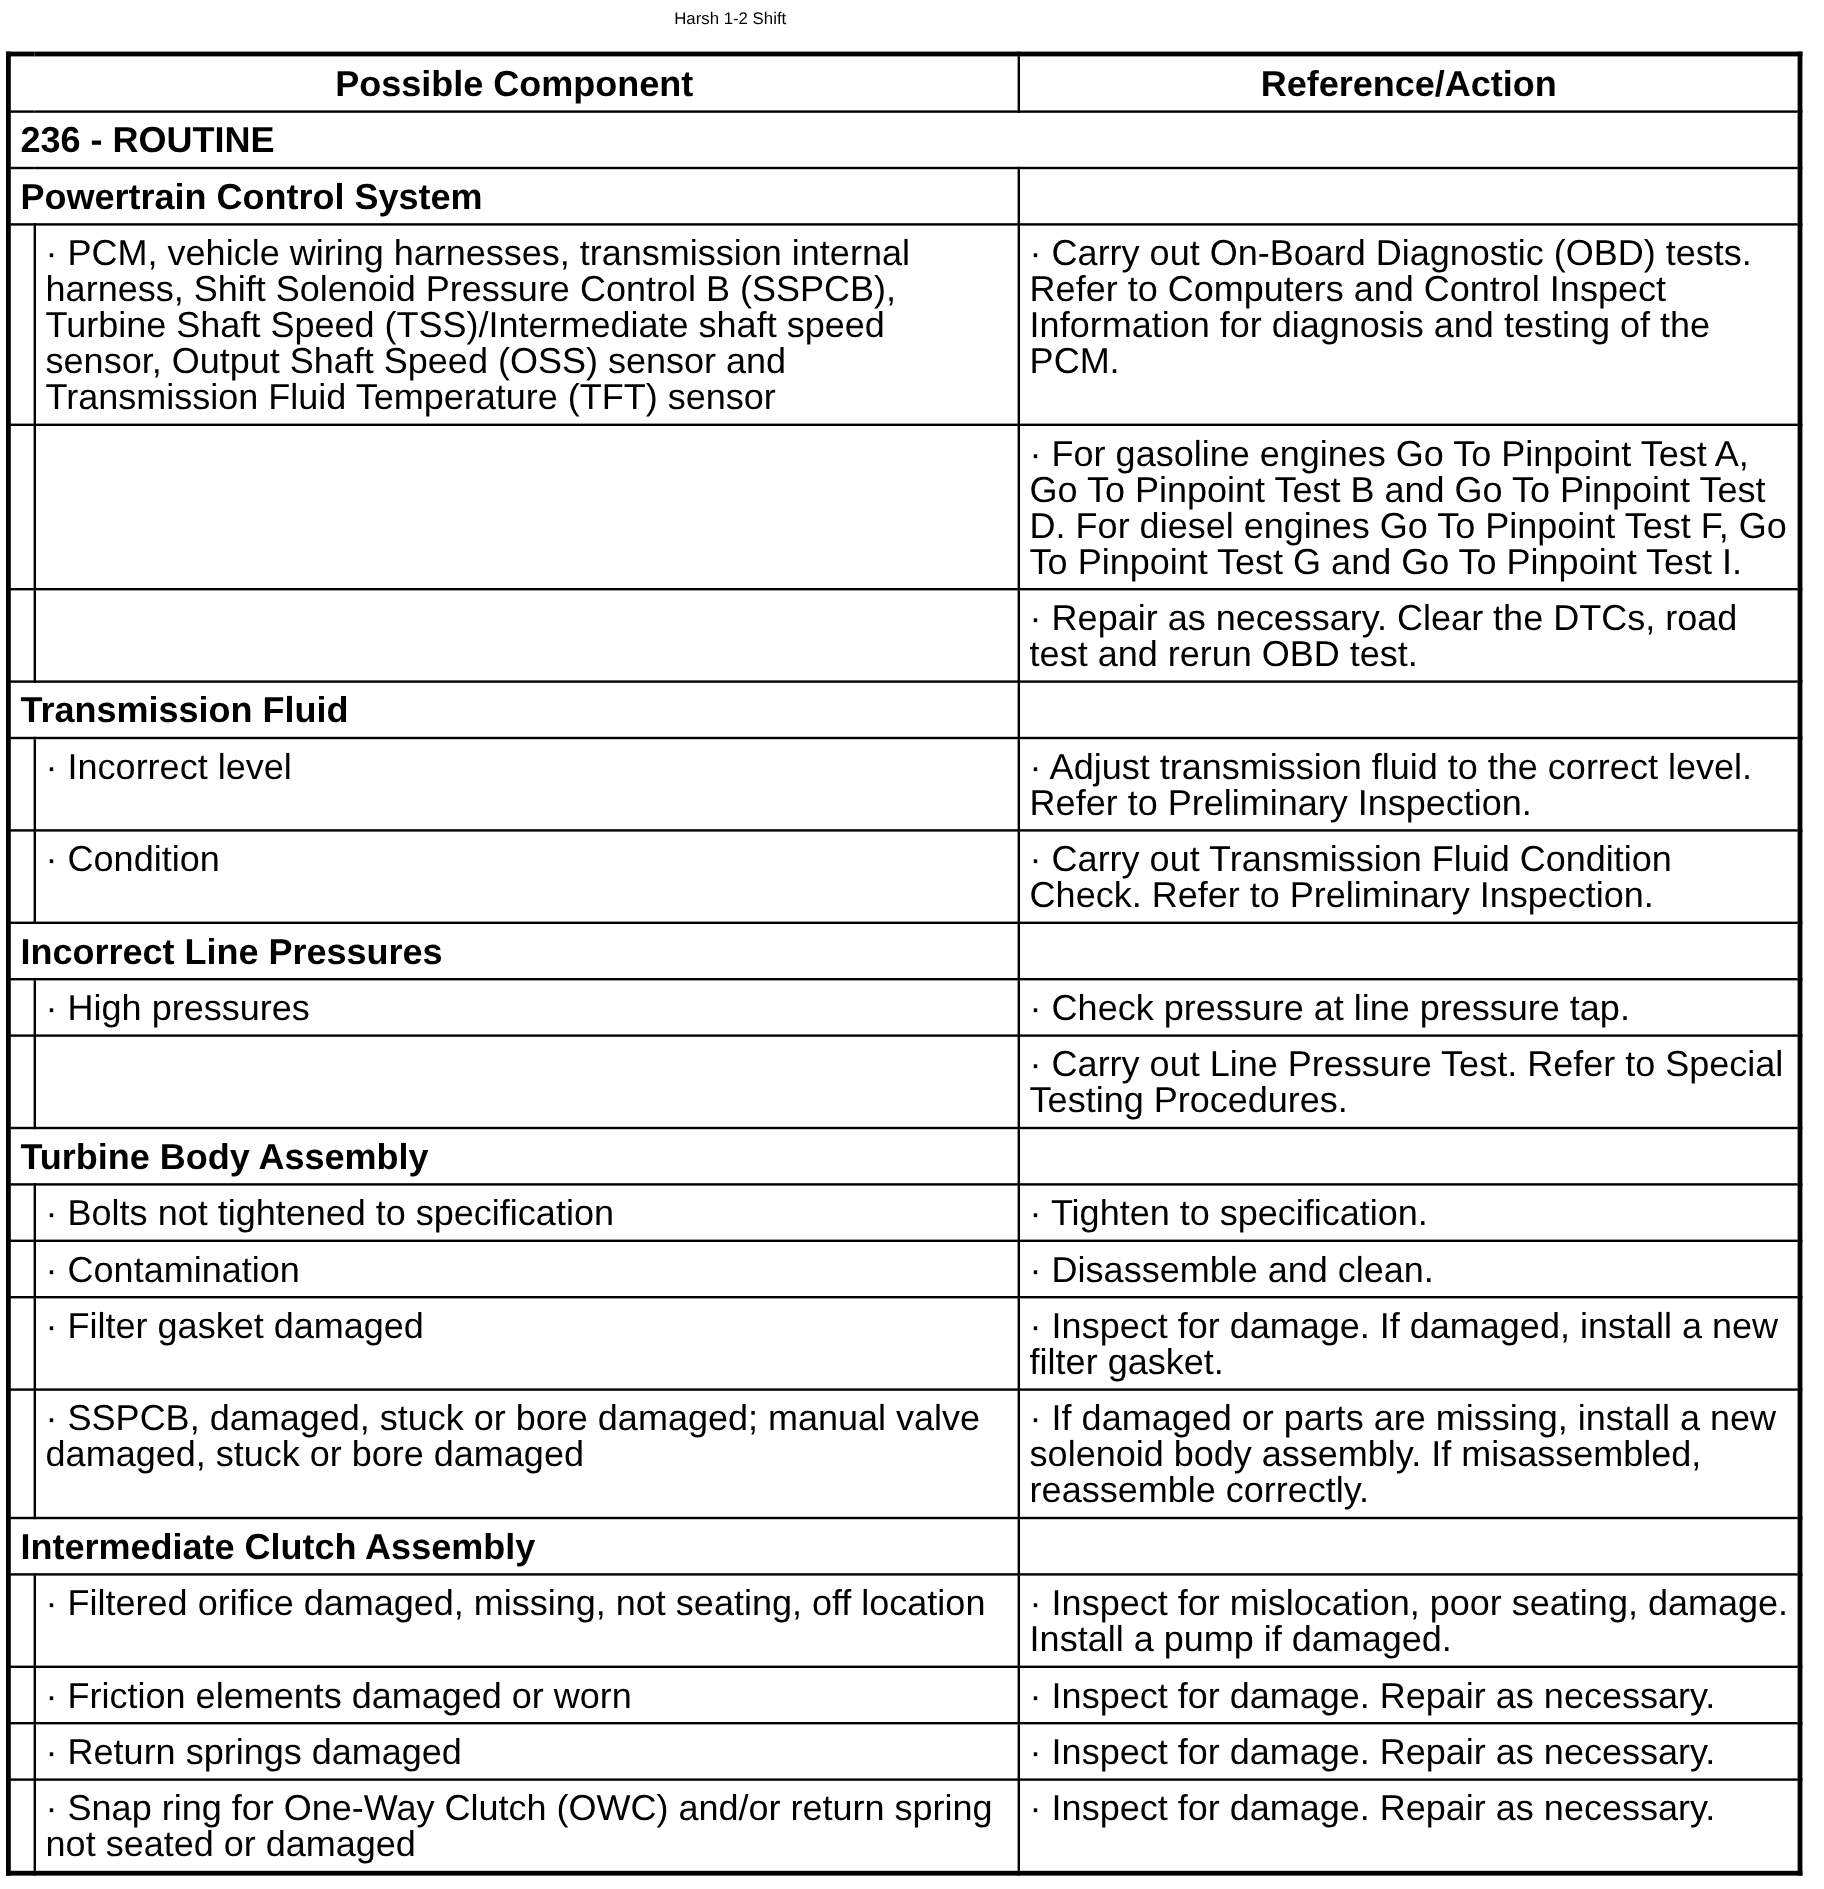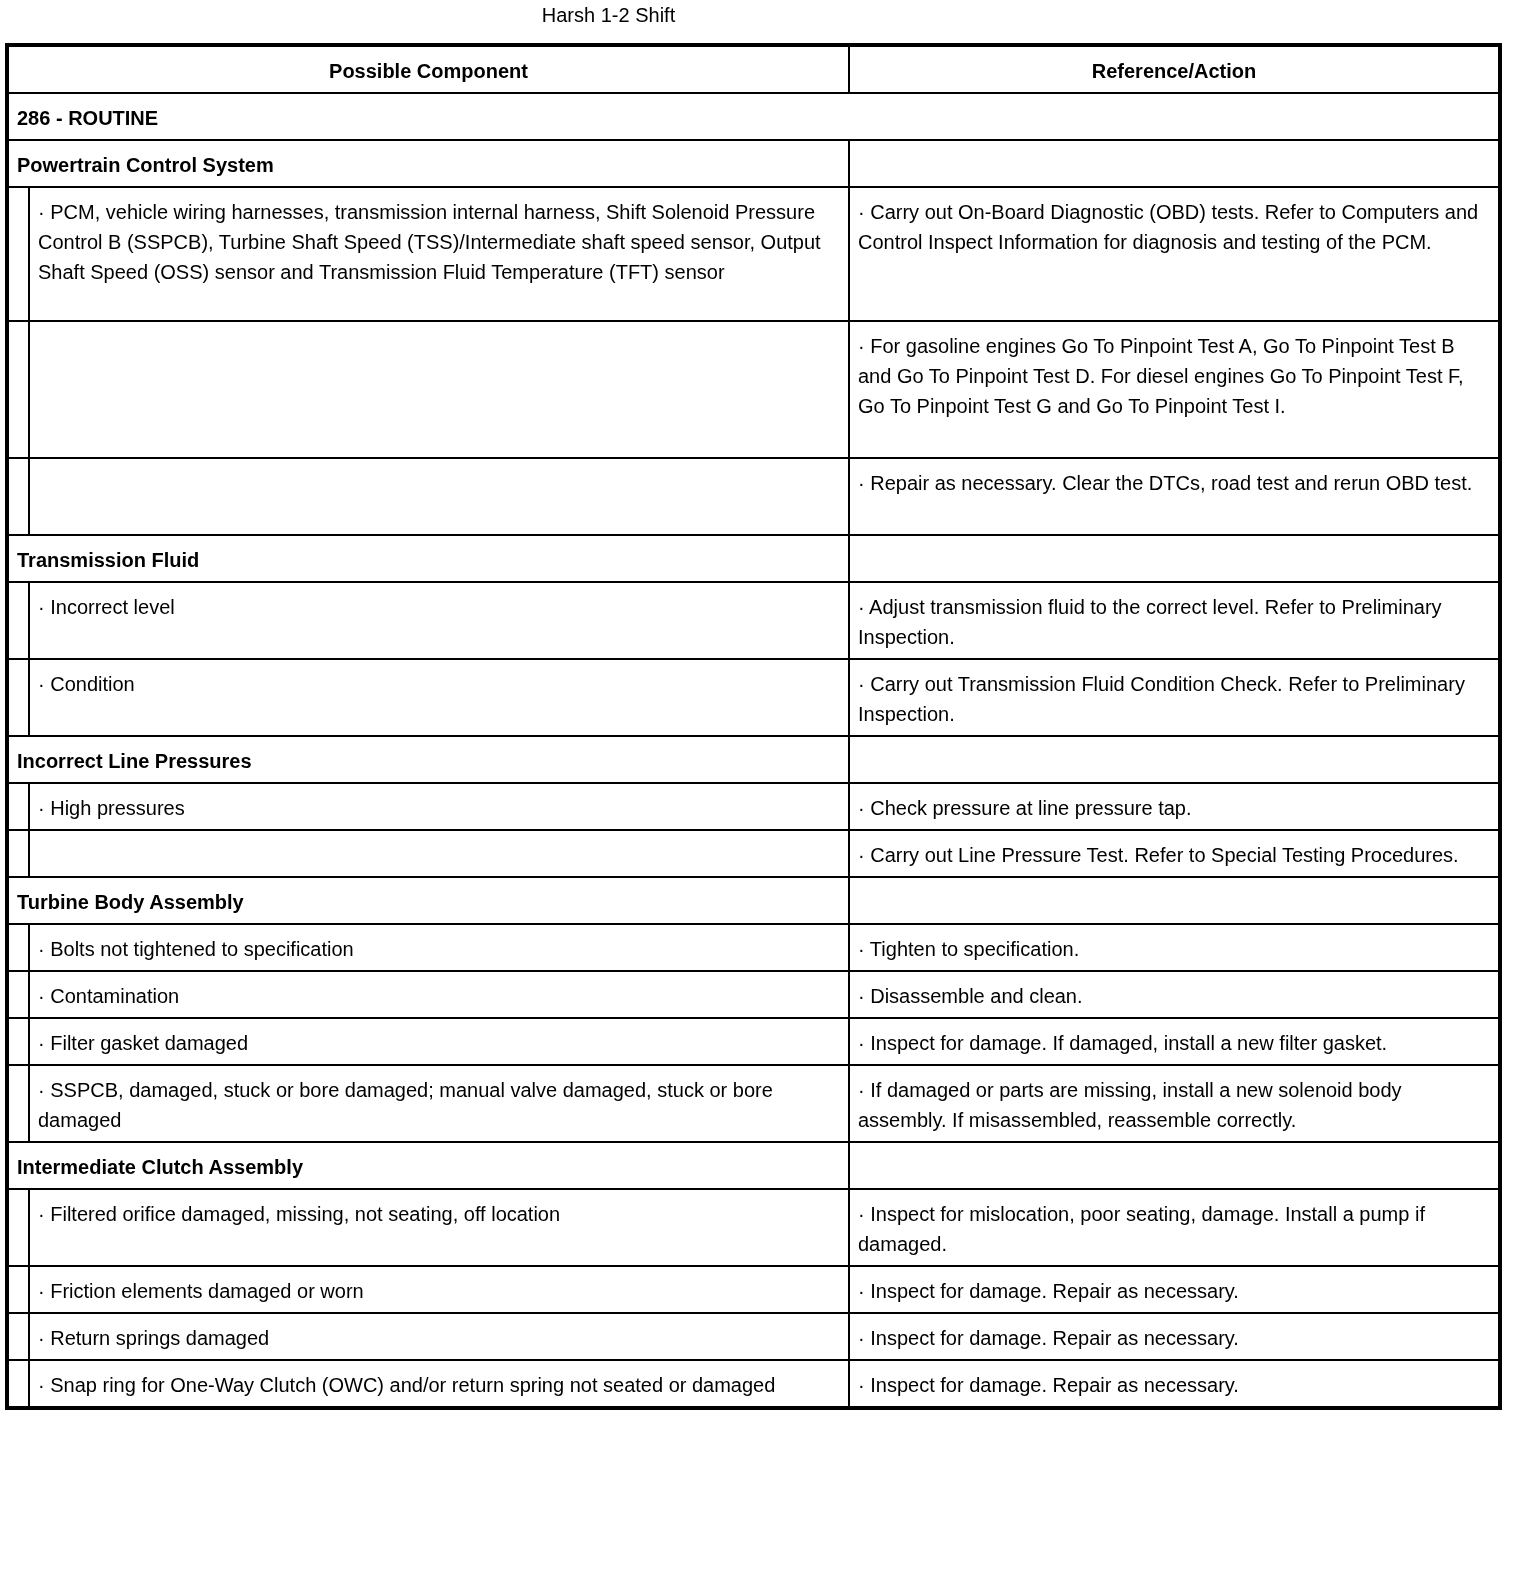--- a/index.html
+++ b/index.html
@@ -10,33 +10,33 @@
       font-family: "Liberation Sans", sans-serif;
       color: #000000;
       overflow: hidden;
     }
     .doc-title {
       position: absolute;
       top: 0;
       left: 0;
       width: 1217px;
       text-align: center;
-      font-size: 20px;
+      font-size: 14px;
       line-height: 28px;
       padding-top: 1px;
     }
     table.diag {
       position: absolute;
       top: 43px;
       left: 5px;
       width: 1497px;
       border-collapse: collapse;
       table-layout: fixed;
       border: 4px solid #000;
-      font-size: 20px;
+      font-size: 30px;
       line-height: 30px;
     }
     table.diag td, table.diag th {
       border: 2px solid #000;
       vertical-align: top;
       padding: 9px 8px 6px 8px;
     }
     col.gutter { width: 22px; }
     col.comp { width: 820px; }
     col.act { width: auto; }
@@ -62,21 +62,21 @@
     <col class="act">
   </colgroup>
   <thead>
     <tr>
       <th colspan="2">Possible Component</th>
       <th>Reference/Action</th>
     </tr>
   </thead>
   <tbody id="tbody">
     <tr class="group-row">
-      <td colspan="3">286 - ROUTINE</td>
+      <td colspan="3">236 - ROUTINE</td>
     </tr>
 
     <tr class="section-row">
       <td colspan="2">Powertrain Control System</td>
       <td></td>
     </tr>
     <tr class="item-row">
       <td class="gutter-cell"></td>
       <td style="height:117px">· PCM, vehicle wiring harnesses, transmission internal harness, Shift Solenoid Pressure Control B (SSPCB), Turbine Shaft Speed (TSS)/Intermediate shaft speed sensor, Output Shaft Speed (OSS) sensor and Transmission Fluid Temperature (TFT) sensor</td>
       <td>· Carry out On-Board Diagnostic (OBD) tests. Refer to Computers and Control Inspect Information for diagnosis and testing of the PCM.</td>

